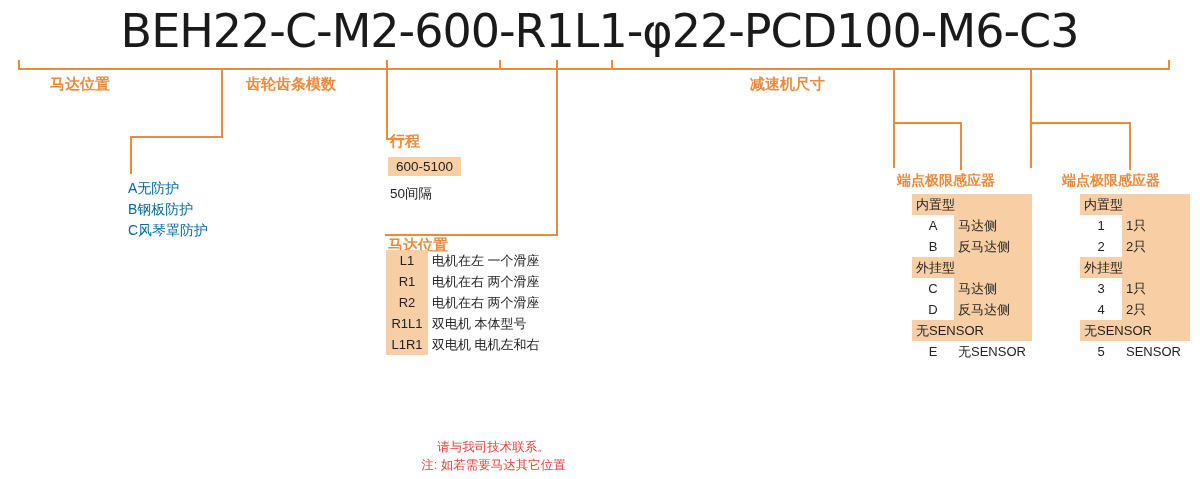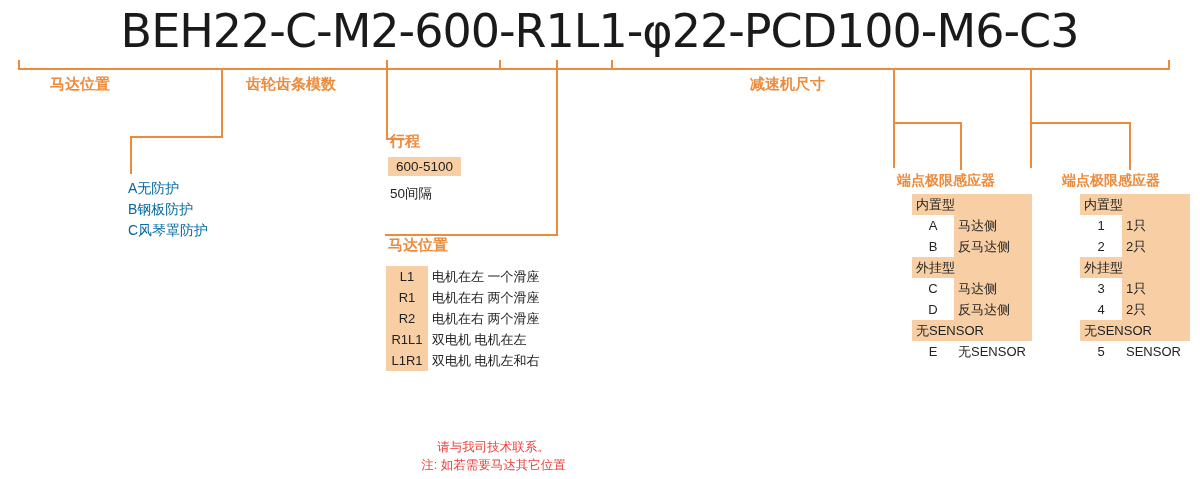--- a/index.html
+++ b/index.html
@@ -79,37 +79,37 @@
   <div>B钢板防护</div>
   <div>C风琴罩防护</div>
 </div>
 
 <div class="hd" style="left:390px;top:132px;">行程</div>
 <div class="sub hl" style="left:388px;top:157px;padding:2px 8px;">600-5100</div>
 <div class="sub" style="left:390px;top:185px;">50间隔</div>
 
 <div class="hd" style="left:388px;top:236px;">马达位置</div>
 
-<table class="tbl" style="left:386px;top:266px;padding-left:48px;">
+<table class="tbl" style="left:386px;top:250px;padding-left:48px;">
   <tbody>
       <tr>
     <td class="c-key hl">L1</td>
     <td>电机在左  一个滑座</td>
   </tr>
   <tr>
     <td class="c-key hl">R1</td>
     <td>电机在右  两个滑座</td>
   </tr>
   <tr>
     <td class="c-key hl">R2</td>
     <td>电机在右  两个滑座</td>
   </tr>
   <tr>
     <td class="c-key hl">R1L1</td>
-    <td>双电机  电机在左</td>
+    <td>双电机  本体型号</td>
   </tr>
   <tr>
     <td class="c-key hl">L1R1</td>
     <td>双电机  电机左和右</td>
   </tr>
 </tbody>
   </table>
 
 <div class="note" style="left:386px;top:438px;width:215px;">
   <div>请与我司技术联系。</div>

